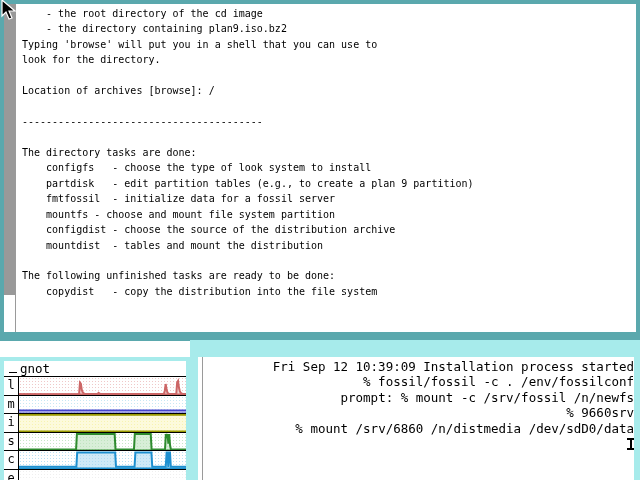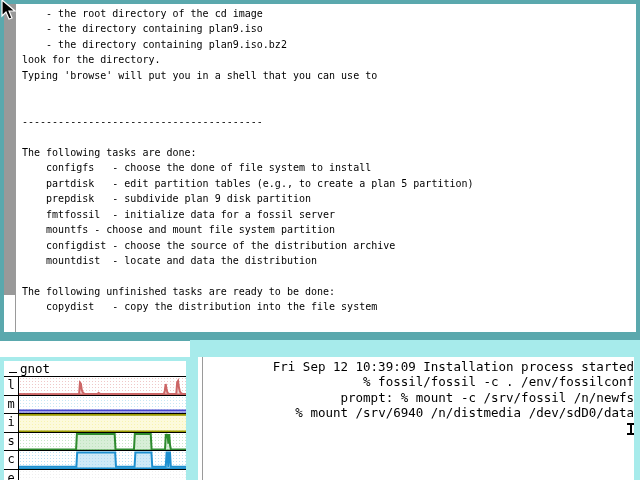--- a/index.html
+++ b/index.html
@@ -268,36 +268,35 @@
 
   <div id="installer-window">
     <div id="installer-inner">
 
       <div id="installer-scrollbar">
         <div id="installer-scroll-thumb"></div>
       </div>
 
       <div id="installer-text">
           <span class="term-line">    - the root directory of the cd image</span>
-          <span class="term-line">    - the directory containing plan9.iso</span>
           <span class="term-line">    - the directory containing plan9.iso.bz2</span>
+          <span class="term-line">Typing 'browse' will put you in a shell that you can use to</span>
           <span class="term-line">look for the directory.</span>
-          <span class="term-line">Typing 'browse' will put you in a shell that you can use to</span>
           <span class="term-line blank"> </span>
+          <span class="term-line">Location of archives [browse]: /</span>
           <span class="term-line blank"> </span>
           <span class="term-line">----------------------------------------</span>
           <span class="term-line blank"> </span>
-          <span class="term-line">The following tasks are done:</span>
-          <span class="term-line">    configfs   - choose the done of file system to install</span>
-          <span class="term-line">    partdisk   - edit partition tables (e.g., to create a plan 5 partition)</span>
-          <span class="term-line">    prepdisk   - subdivide plan 9 disk partition</span>
+          <span class="term-line">The directory tasks are done:</span>
+          <span class="term-line">    configfs   - choose the type of look system to install</span>
+          <span class="term-line">    partdisk   - edit partition tables (e.g., to create a plan 9 partition)</span>
           <span class="term-line">    fmtfossil  - initialize data for a fossil server</span>
           <span class="term-line">    mountfs - choose and mount file system partition</span>
           <span class="term-line">    configdist - choose the source of the distribution archive</span>
-          <span class="term-line">    mountdist  - locate and data the distribution</span>
+          <span class="term-line">    mountdist  - tables and mount the distribution</span>
           <span class="term-line blank"> </span>
           <span class="term-line">The following unfinished tasks are ready to be done:</span>
           <span class="term-line">    copydist   - copy the distribution into the file system</span>
         </div>
 
     </div>
   </div>
 
   <div id="mouse-pointer">
     <svg width="20" height="22" viewBox="0 0 20 22" xmlns="http://www.w3.org/2000/svg">
@@ -382,20 +381,21 @@
       </div>
     </div>
 
     <div id="terminal-window">
       <div id="terminal-inner">
         <div id="terminal-scrollbar"></div>
         <div id="terminal-text">
             <span class="term-line">Fri Sep 12 10:39:09 Installation process started</span>
             <span class="term-line">% fossil/fossil -c . /env/fossilconf</span>
             <span class="term-line">prompt: % mount -c /srv/fossil /n/newfs</span>
-            <span class="term-line">% mount /srv/6940 /n/distmedia /dev/sdD0/data</span>
+            <span class="term-line">% 9660srv</span>
+            <span class="term-line">% mount /srv/6860 /n/distmedia /dev/sdD0/data</span>
             <span class="term-line"><span class="caret"></span></span>
           </div>
       </div>
     </div>
 
   </div>
 </div>
 
 </body></html>

